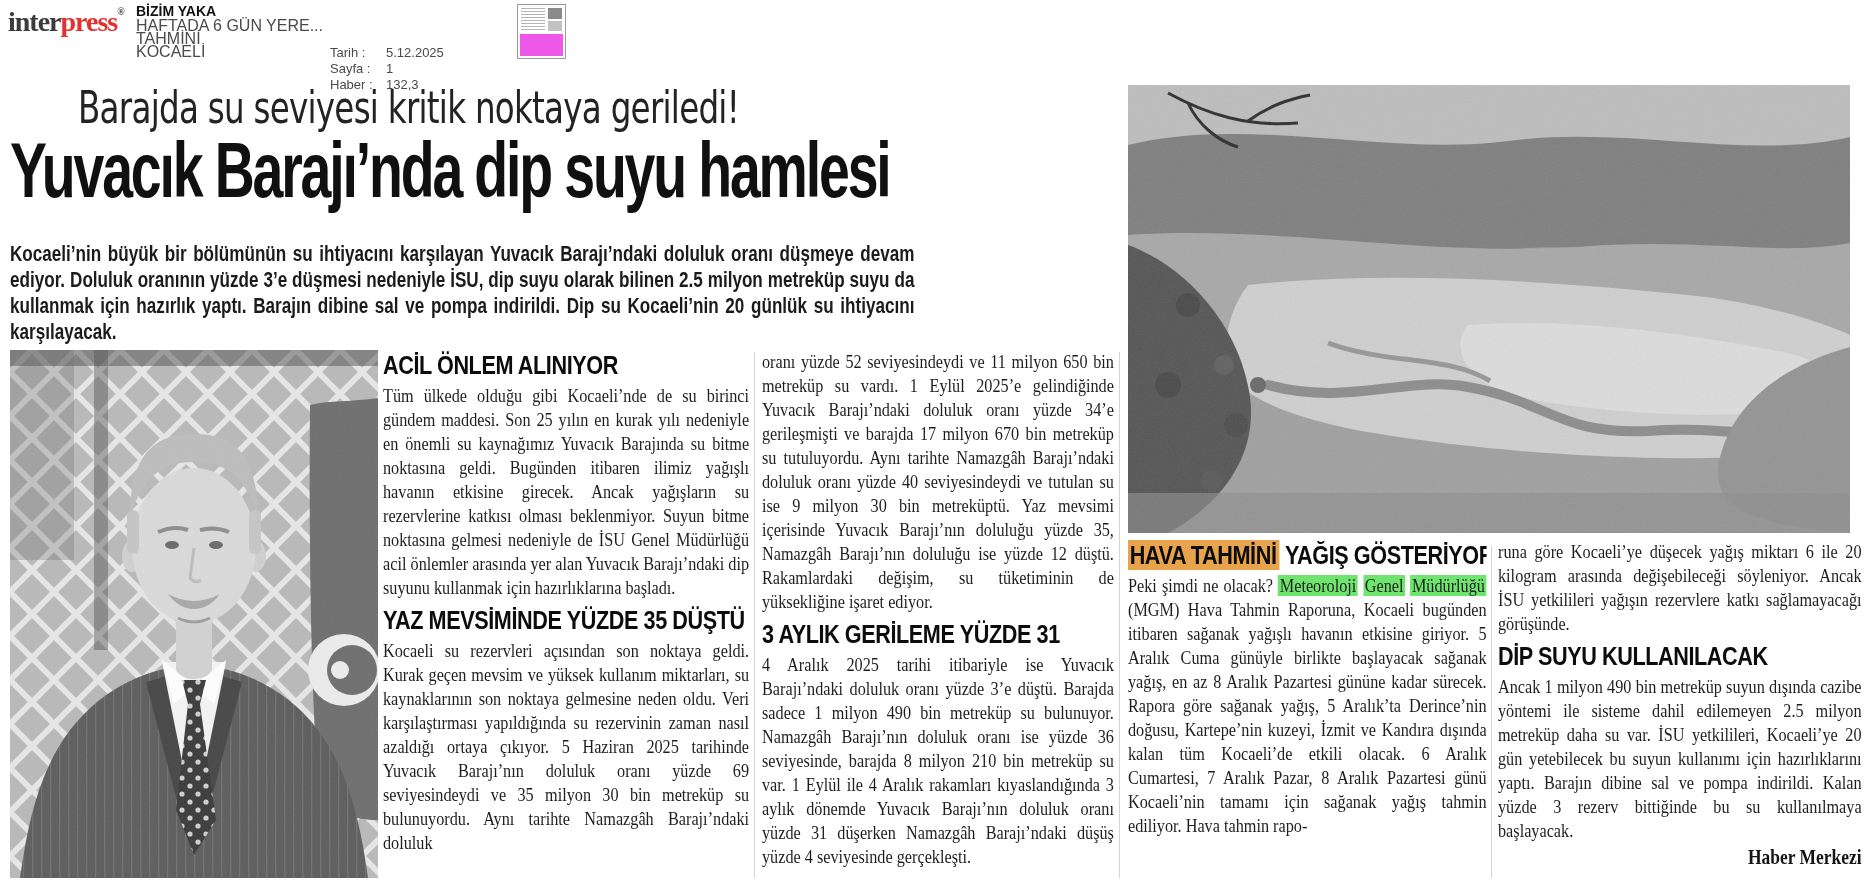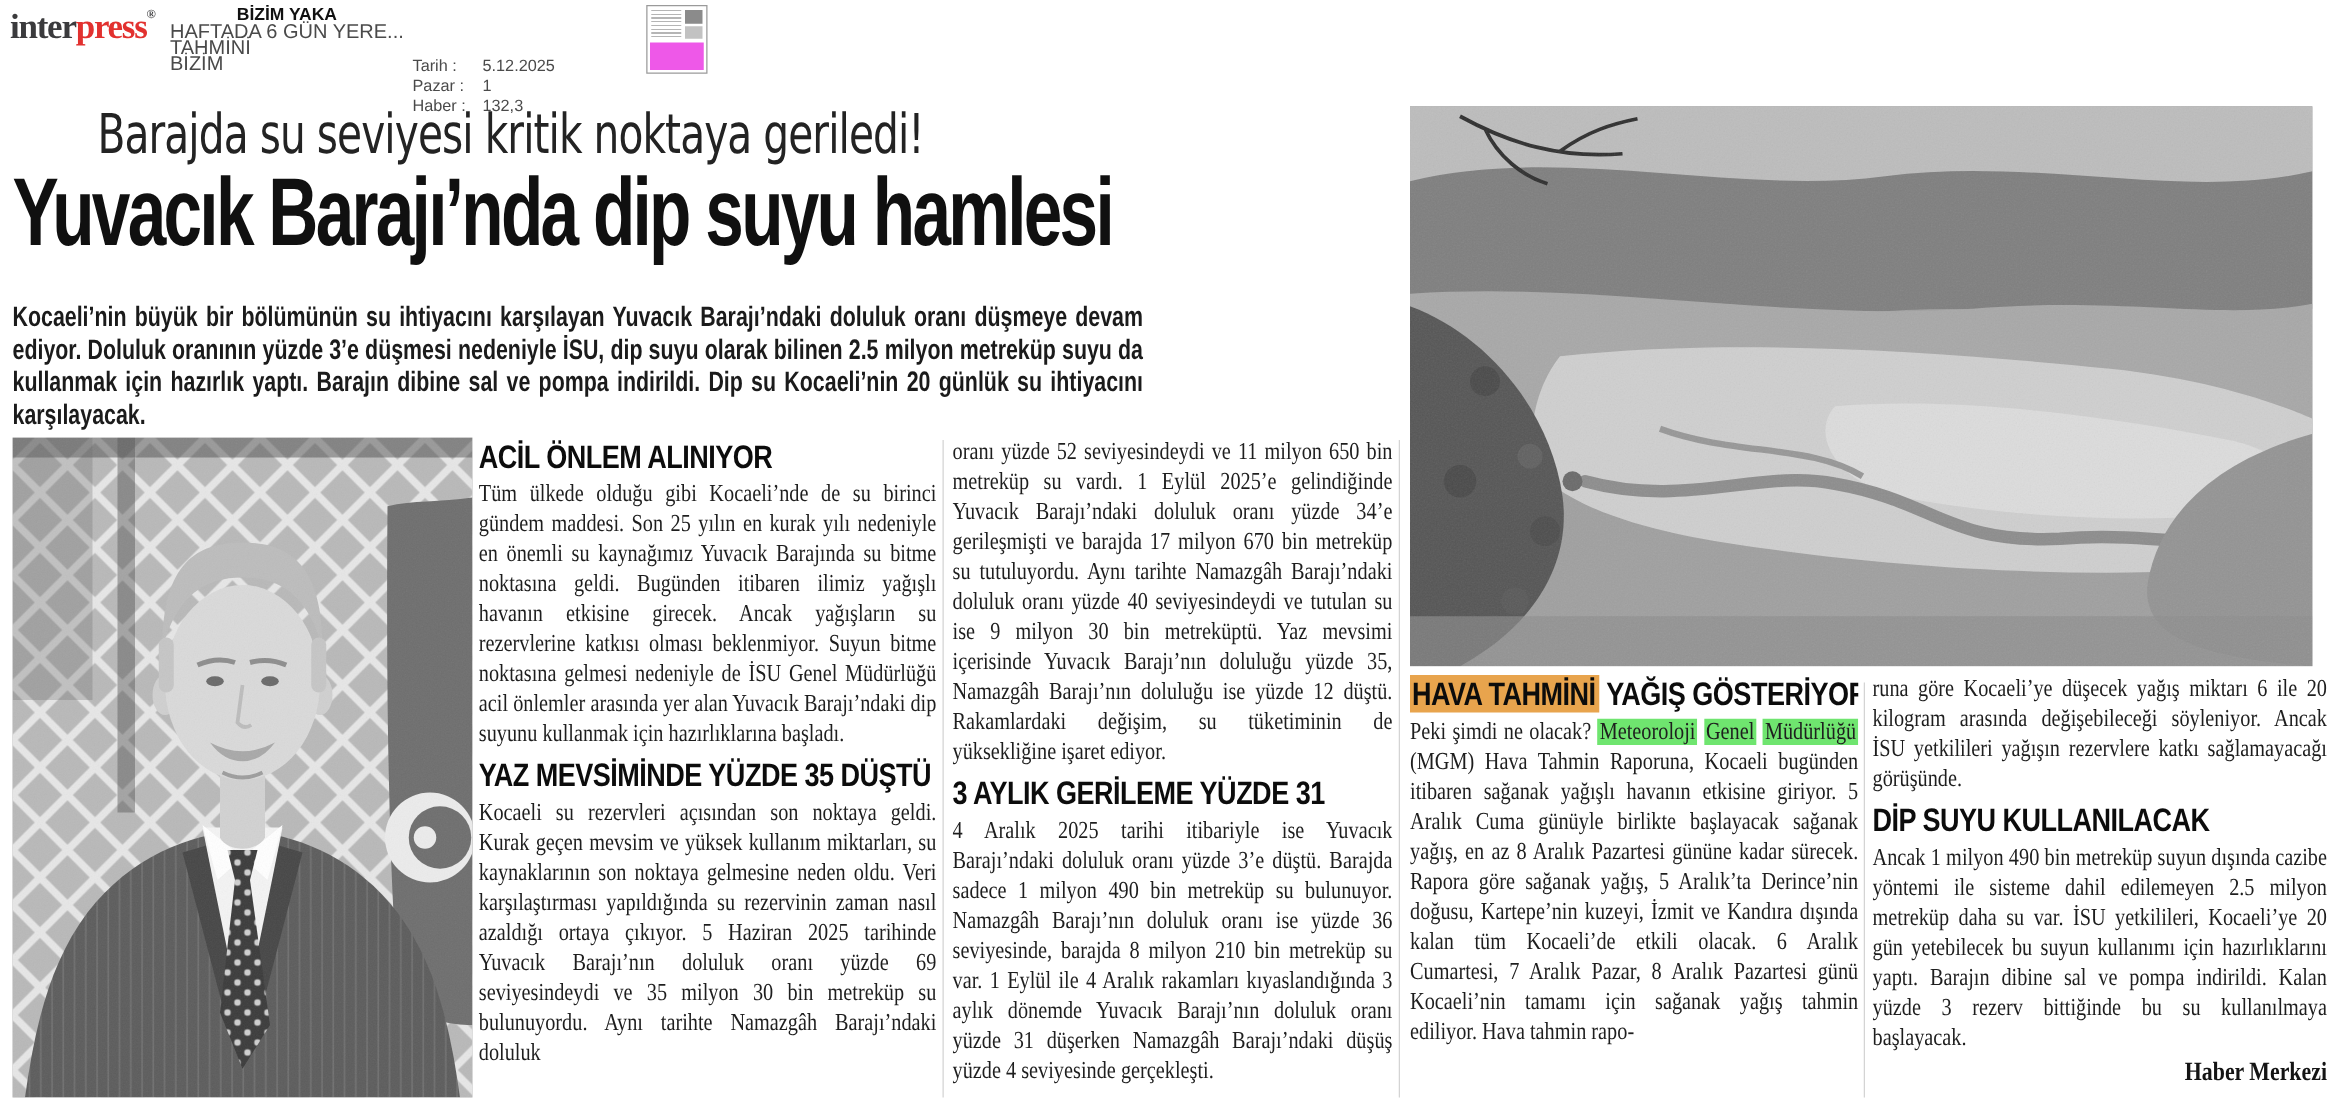--- a/index.html
+++ b/index.html
@@ -7,21 +7,21 @@
         font-family:"Liberation Sans",sans-serif;}
 
   
   .topbar{position:absolute;left:0;top:0;width:100%;height:62px;}
   .logo{position:absolute;left:8px;top:6px;font-weight:bold;font-size:28px;letter-spacing:-1px;
         font-family:Liberation Serif, serif;}
   .lg-inter{color:#3b3b3d;}
   .lg-press{color:#e2312f;}
   .lg-reg{font-size:10px;vertical-align:top;color:#3b3b3d;font-weight:bold;}
   .pub{position:absolute;left:136px;top:4px;line-height:13px;}
-  .pub-name{font-size:14px;font-weight:bold;color:#111;line-height:15px;text-align:center;}
+  .pub-name{font-size:14px;font-weight:bold;color:#111;line-height:15px;}
   .pub-line{font-size:16px;color:#4a4a4a;}
   .meta{position:absolute;left:330px;top:5px;font-size:13px;color:#4a4a4a;line-height:16px;margin-top:40px;}
   .meta-row{white-space:nowrap;}
   .mlabel{display:inline-block;width:56px;}
   .thumb{position:absolute;left:517px;top:4px;width:47px;height:53px;border:1px solid #9a9a9a;background:#fff;}
   .thumb-lines{position:absolute;left:3px;top:3px;width:24px;height:24px;
                background:repeating-linear-gradient(#b5b5b5 0 1px,transparent 1px 3px);}
   .thumb-photo{position:absolute;right:3px;top:3px;width:14px;height:11px;background:#8b8b8b;}
   .thumb-photo2{position:absolute;right:3px;top:16px;width:14px;height:10px;background:#c2c2c2;}
   .thumb-mag{position:absolute;left:2px;right:2px;bottom:2px;height:22px;}
@@ -70,28 +70,28 @@
 <div class="page">
 
   <div class="topbar">
     <div class="logo">
       <span class="lg-inter">inter</span><span class="lg-press" style="color: rgb(226, 49, 47);">press</span><span class="lg-reg">®</span>
     </div>
     <div class="pub">
       <div class="pub-name">BİZİM YAKA</div>
       <div class="pub-line">HAFTADA 6 GÜN YERE...</div>
       <div class="pub-line">TAHMİNİ</div>
-      <div class="pub-line">BİZİM</div>
+      <div class="pub-line">KOCAELİ</div>
     </div>
     <div class="meta">
       <div class="meta-row">
         <span class="mlabel">Tarih :</span><span>5.12.2025</span>
       </div>
       <div class="meta-row">
-        <span class="mlabel">Pazar :</span><span>1</span>
+        <span class="mlabel">Sayfa :</span><span>1</span>
       </div>
       <div class="meta-row">
         <span class="mlabel">Haber :</span><span>132,3</span>
       </div>
     </div>
     <div class="thumb">
       <div class="thumb-lines"></div>
       <div class="thumb-photo"></div>
       <div class="thumb-photo2"></div>
       <div class="thumb-mag" id="thumb-mag" style="background: rgb(238, 88, 232);"></div>

